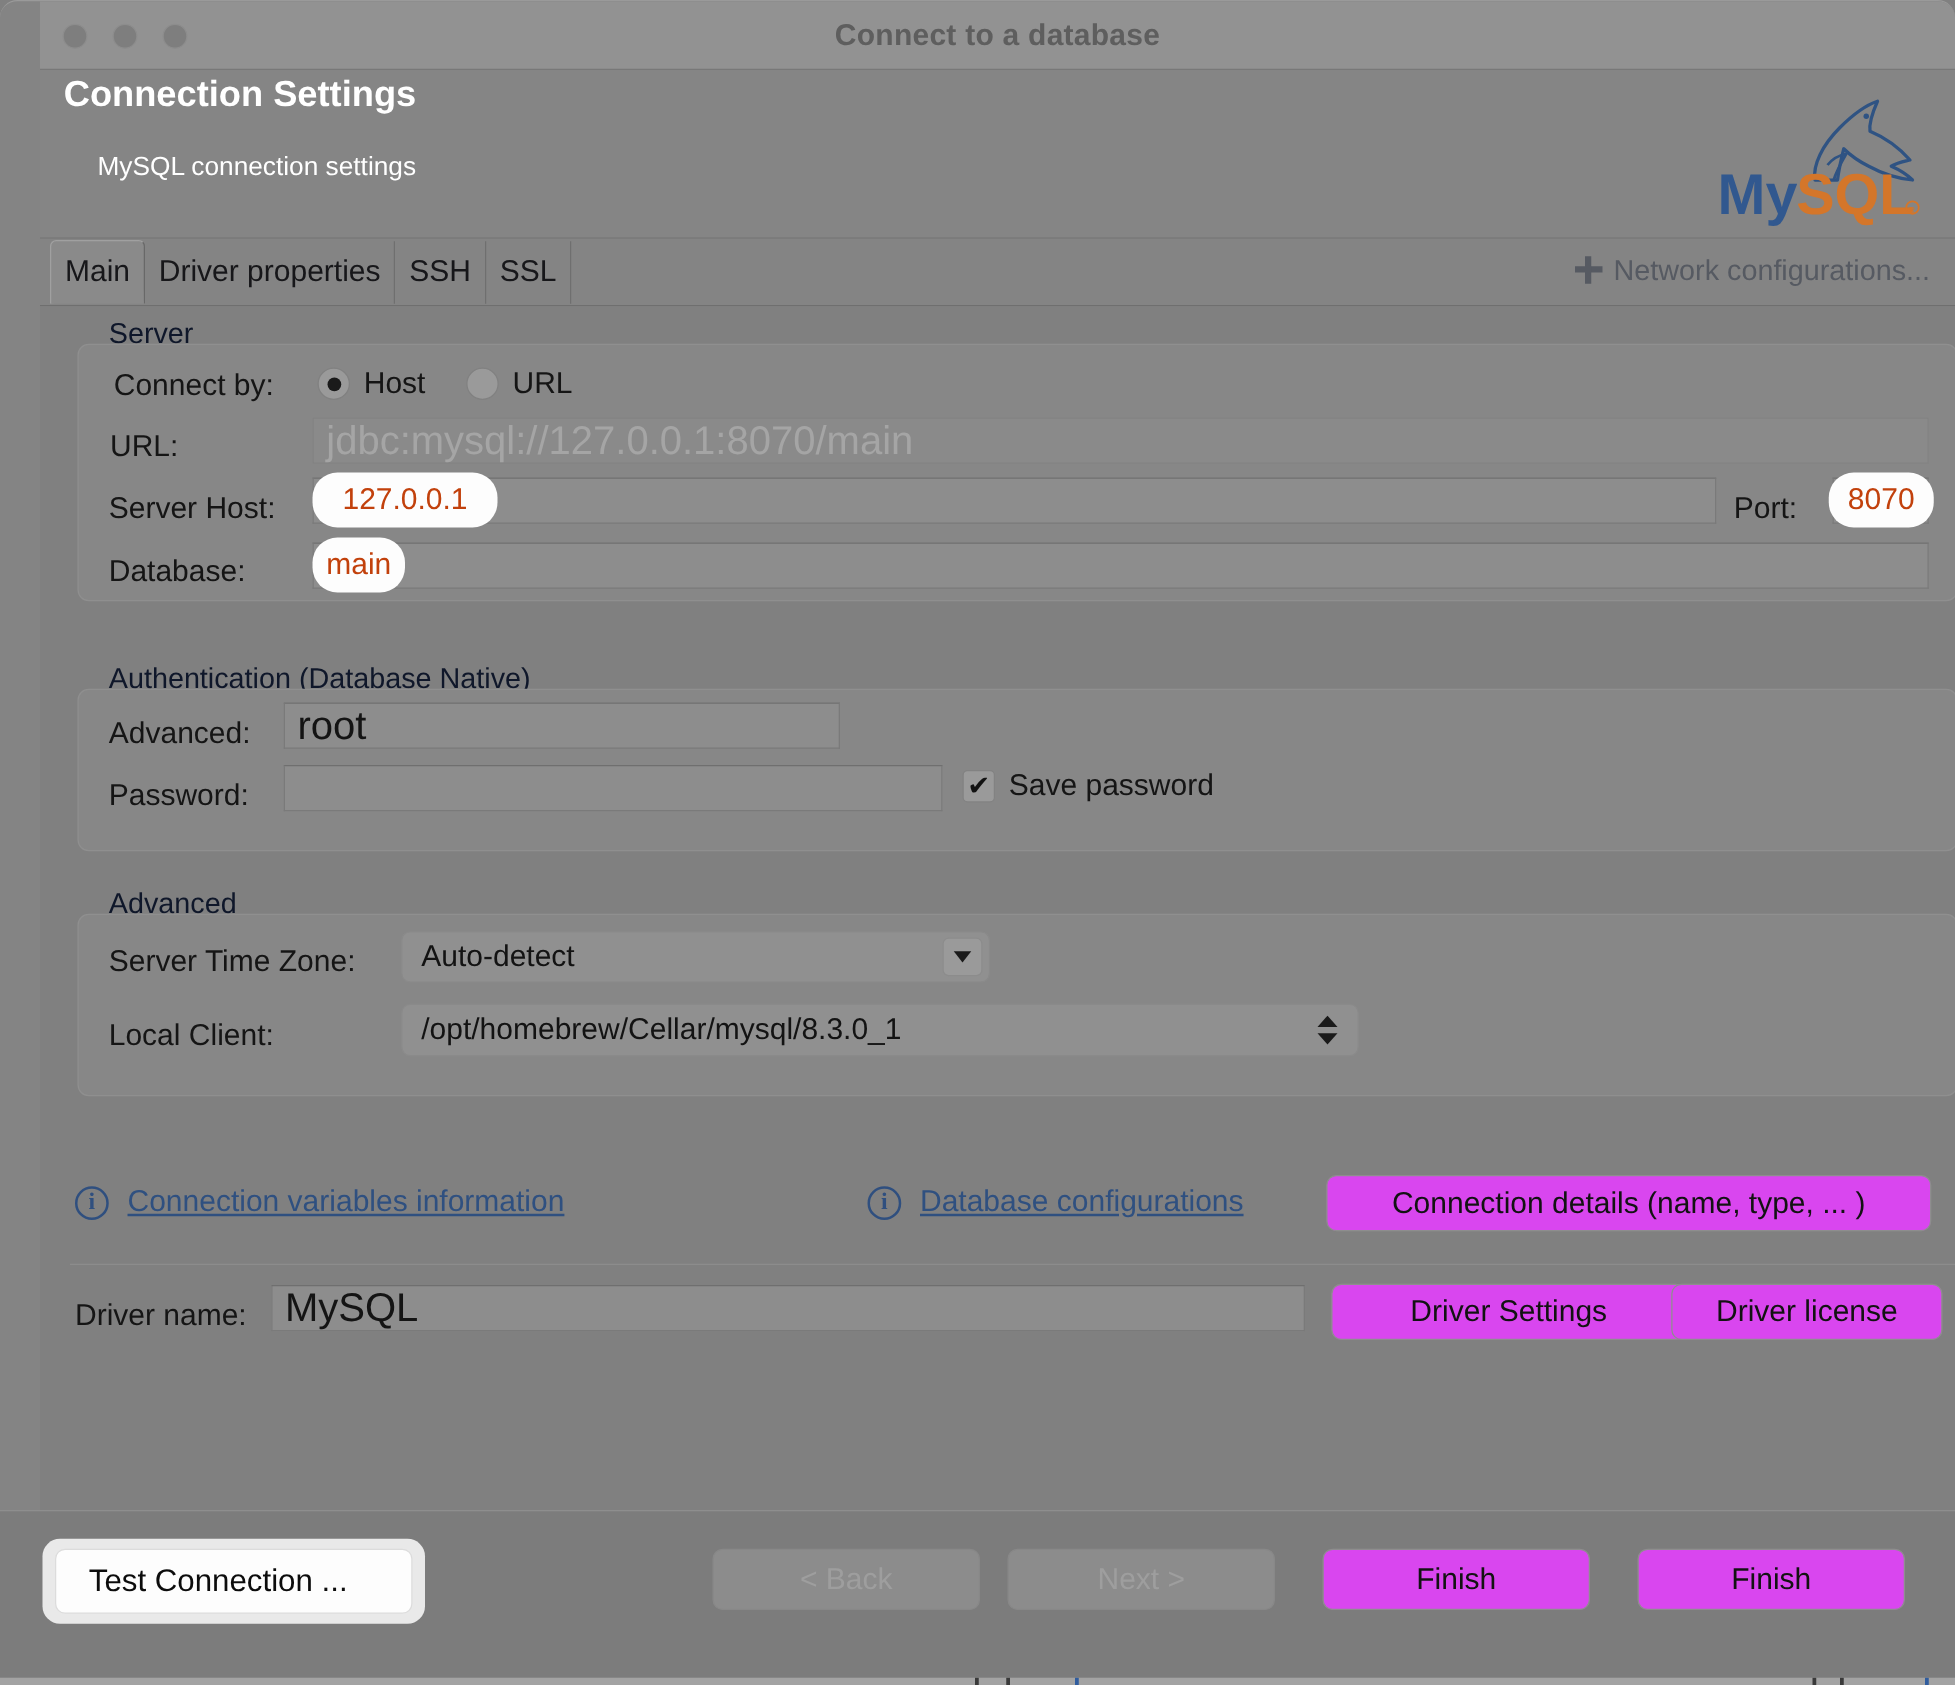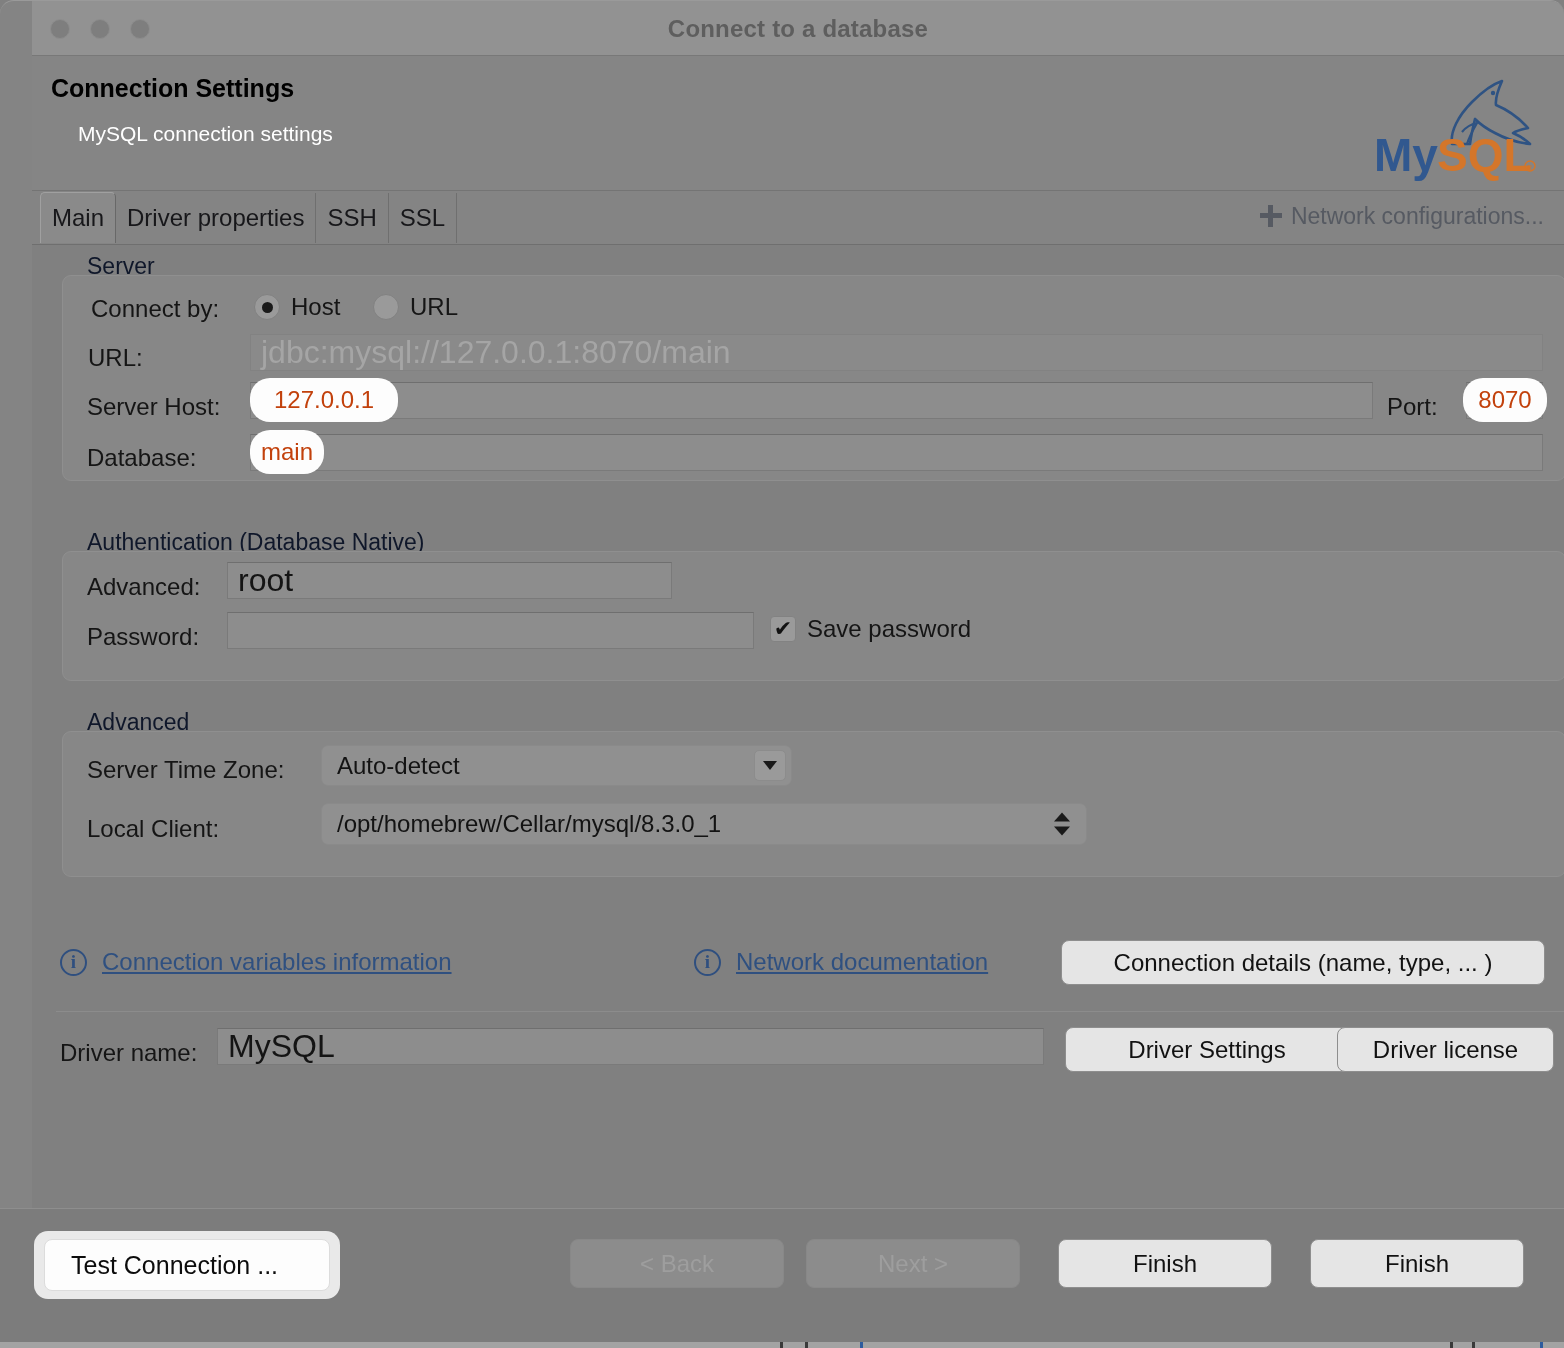--- a/index.html
+++ b/index.html
@@ -60,22 +60,22 @@
   }
 
   
   .header {
     position: relative;
     height: 135px;
     background: #858585;
     border-bottom: 1px solid #747474;
   }
   .header-title {
-    position: absolute; left: 19px; top: 18px;
-    font-size: 25px; font-weight: bold; color: #000000;
+    position: absolute; left: 19px; top: 4px;
+    font-size: 29px; font-weight: bold; color: #ffffff;
   }
   .header-sub {
     position: absolute; left: 46px; top: 66px;
     font-size: 21px; color: #ffffff;
   }
   .mysql-logo {
     position: absolute; right: 22px; top: 18px;
     width: 210px; height: 110px;
   }
 
@@ -234,21 +234,21 @@
     flex: none;
   }
   .link {
     font-size: 24px; color: #2f5080;
     text-decoration: underline;
   }
 
   
   .btn {
     position: absolute;
-    background: #e5e5e5;
+    background: #d946ef;
     border: 1px solid #8e8e8e;
     border-radius: 8px;
     display: flex; align-items: center; justify-content: center;
     font-size: 24px; color: #121212;
   }
   .btn.disabled { color: #9e9e9e; background: #8c8c8c; border-color: #888; }
 
   .divider {
     position: absolute; height: 1px; background: #8c8c8c;
   }
@@ -411,21 +411,21 @@
         </span>
       </div>
 
       <div class="linkrow" style="left:28px; top:703px;">
         <span class="info-icon">i</span>
         <span class="link">Connection variables information</span>
       </div>
 
       <div class="linkrow" style="left:662px; top:703px;">
         <span class="info-icon">i</span>
-        <span class="link">Network documentation</span>
+        <span class="link">Database configurations</span>
       </div>
 
       <div class="btn" style="left:1029px; top:695px; width:484px; height:45px;">Connection details (name, type, ... )</div>
 
       <div class="divider" style="left:24px; top:766px; width:1516px;"></div>
 
       <div class="flabel" style="left:28px; top:794px;">Driver name:</div>
       <div class="field" style="left:185px; top:783px; width:827px; height:37px;">MySQL</div>
 
       <div class="btn" style="left:1033px; top:782px; width:284px; height:45px;">Driver Settings</div>

